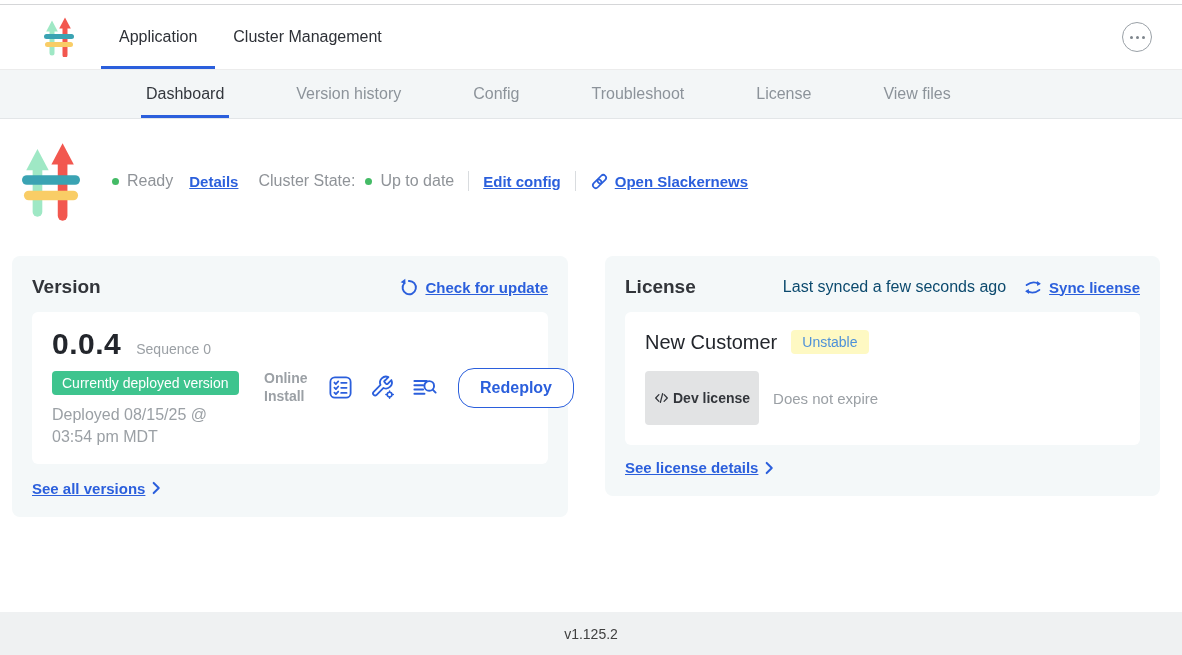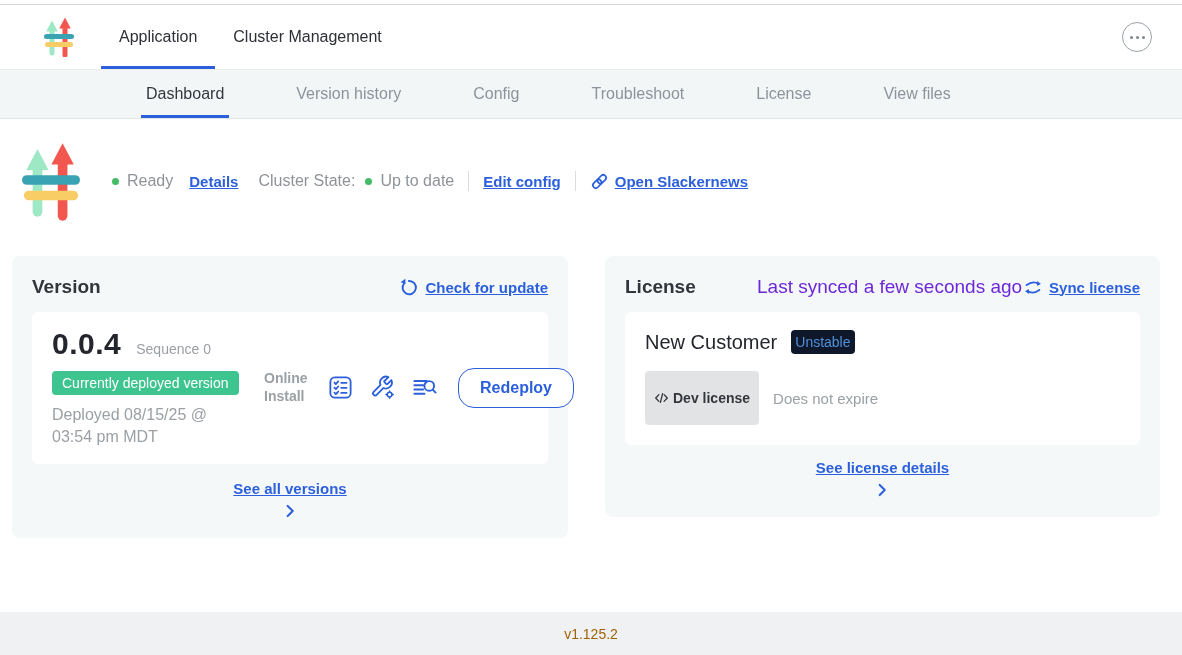--- a/index.html
+++ b/index.html
@@ -53,36 +53,36 @@
   .v-left{width:212px;flex:none;}
   .ver-row{display:flex;align-items:baseline;}
   .ver-num{font-size:30px;font-weight:800;color:#23262c;letter-spacing:.5px;}
   .ver-seq{font-size:14px;color:#9ba0a5;margin-left:15px;}
   .dep-badge{display:inline-block;margin-top:10px;background:#3ec48e;color:#fff;font-size:14px;padding:4px 10px;border-radius:4px;}
   .dep-time{margin-top:9px;font-size:16px;color:#9ba0a5;line-height:1.4;width:195px;}
   .v-right{margin-left:auto;display:flex;align-items:center;gap:14px;}
   .install-type{font-size:14px;font-weight:700;color:#9ba0a5;line-height:1.25;width:48px;}
   .icon-btn{width:28px;height:28px;display:flex;align-items:center;justify-content:center;cursor:pointer;background:none;border:none;padding:0;}
   .redeploy{margin-left:6px;background:#fff;border:1.5px solid #2b5fdc;border-radius:16px;color:#2b5fdc;font-size:16px;font-weight:700;padding:10px 21px;cursor:pointer;font-family:"Liberation Sans",sans-serif;}
-  .see-link{display:flex;align-items:center;gap:7px;margin-top:16px;font-size:15px;flex-direction:column;}
+  .see-link{display:flex;align-items:center;gap:7px;margin-top:16px;font-size:15px;}
 
   
   .syncbits{margin-left:auto;display:flex;align-items:center;}
-  .last-synced{font-size:19px;color:#6d28d9;margin-right:2px;}
+  .last-synced{font-size:16px;color:#0c4a6e;margin-right:18px;}
   .lic-inner{padding:18px 20px 20px;}
   .cust-row{display:flex;align-items:center;}
   .cust-name{font-size:20px;font-weight:400;color:#23262c;}
-  .chan-badge{margin-left:14px;background:#0f172a;color:#4e91d9;font-size:14px;padding:4px 4px;border-radius:4px;}
+  .chan-badge{margin-left:14px;background:#fef9c3;color:#4e91d9;font-size:14px;padding:4px 11px;border-radius:4px;}
   .lic-row2{display:flex;align-items:center;margin-top:17px;}
   .type-badge{display:flex;align-items:center;gap:4px;background:#e2e3e4;color:#33363b;font-weight:700;font-size:14px;padding:19px 9px;border-radius:4px;}
   .expiry{font-size:15px;color:#9ba0a5;margin-left:14px;}
 
   
   .spacer{flex:1;}
-  .footer{height:43px;background:#eff1f2;display:flex;align-items:center;justify-content:center;font-size:14px;color:#a16207;}
+  .footer{height:43px;background:#eff1f2;display:flex;align-items:center;justify-content:center;font-size:14px;color:#404040;}
 
   svg{display:block;}
 </style>
 </head>
 <body>
 
 <div class="page">
 
   <div class="top-strip"></div>
 

